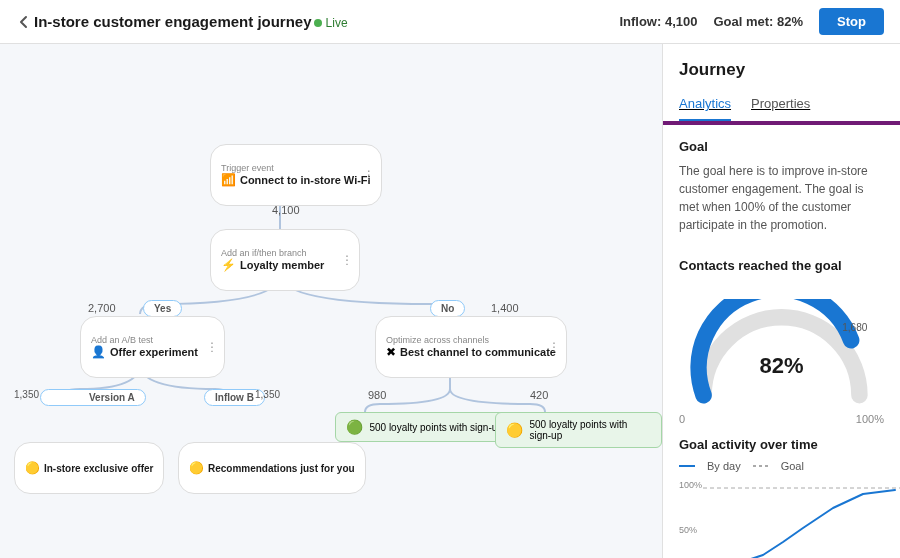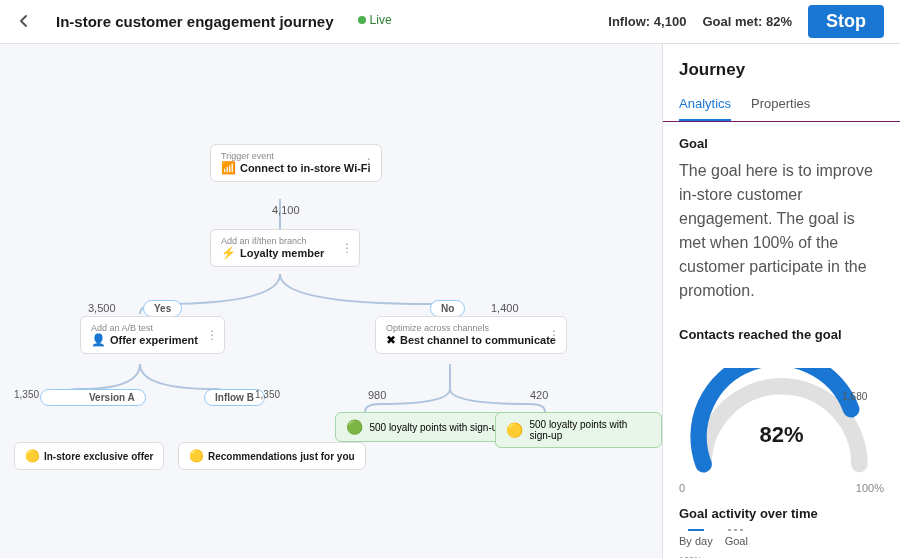--- a/index.html
+++ b/index.html
@@ -8,74 +8,74 @@
     
     .header {
       background: #fff;
       border-bottom: 1px solid #e0e0e0;
       display: flex;
       align-items: center;
       padding: 0 16px;
       height: 44px;
       flex-shrink: 0;
     }
-    .header-left { display: flex; align-items: flex-start; gap: 24px; flex: 1; }
+    .header-left { display: flex; align-items: flex-end; gap: 2px; flex: 1; }
     .back-btn { background: none; border: none; cursor: pointer; color: #555; font-size: 16px; display: flex; align-items: center; }
     .page-title { font-size: 15px; font-weight: 600; color: #1a1a1a; }
     .live-badge { display: flex; align-items: center; gap: 4px; font-size: 12px; color: #2e7d32; }
     .live-dot { width: 8px; height: 8px; background: #4caf50; border-radius: 50%; }
     .header-right { display: flex; align-items: center; gap: 16px; }
     .header-stat { font-size: 13px; color: #333; }
     .header-stat span { font-weight: 600; }
-    .stop-btn { background: #1976d2; color: #fff; border: none; border-radius: 4px; padding: 6px 18px; font-size: 18px; font-weight: 600; cursor: pointer; }
+    .stop-btn { background: #1976d2; color: #fff; border: none; border-radius: 4px; padding: 6px 18px; font-size: 13px; font-weight: 600; cursor: pointer; }
 
     
     .main { display: flex; flex: 1; overflow: hidden; }
 
     
     .canvas { flex: 1; background: #f5f7fa; position: relative; overflow: hidden; }
 
     
     .right-panel {
       width: 238px;
       background: #fff;
       border-left: 1px solid #e0e0e0;
       display: flex;
       flex-direction: column;
       overflow-y: auto;
     }
     .panel-title { font-size: 17px; font-weight: 700; color: #1a1a1a; padding: 16px 16px 8px; }
-    .panel-tabs { display: flex; border-bottom: 1px solid #701a75; padding: 0 16px; }
+    .panel-tabs { display: flex; border-bottom: 4px solid #701a75; padding: 0 16px; text-decoration: underline; }
     .panel-tab { padding: 8px 0; margin-right: 20px; font-size: 13px; color: #555; cursor: pointer; border-bottom: 2px solid transparent; }
     .panel-tab.active { color: #1976d2; border-bottom: 2px solid #1976d2; font-weight: 500; }
     .panel-section { padding: 14px 16px 10px; }
     .section-title { font-size: 13px; font-weight: 700; color: #1a1a1a; margin-bottom: 8px; }
-    .section-text { font-size: 16px; color: #555; line-height: 1.5; }
+    .section-text { font-size: 12px; color: #555; line-height: 1.5; }
 
     
     .goal-chart-container { padding: 8px 16px 12px; position: relative; }
     .goal-chart-labels { display: flex; justify-content: space-between; font-size: 11px; color: #888; margin-top: 4px; }
     .goal-chart-wrapper { position: relative; display: flex; justify-content: flex-end; align-items: center; }
     .goal-value-label { position: absolute; font-size: 22px; font-weight: 700; color: #1a1a1a; text-align: center; top: 50%; left: 50%; transform: translate(-50%, -50%); margin-top: 12px; }
 
     
     .activity-container { padding: 0 16px 16px; }
     .activity-legend { display: flex; gap: 12px; margin-bottom: 8px; }
-    .legend-item { display: flex; align-items: center; gap: 4px; font-size: 11px; color: #555; flex-direction: column; }
+    .legend-item { display: flex; align-items: center; gap: 12px; font-size: 11px; color: #555; }
     .legend-line { width: 16px; height: 2px; background: #1976d2; }
     .legend-line-dashed { width: 16px; height: 2px; background: repeating-linear-gradient(to right, #aaa 0, #aaa 3px, transparent 3px, transparent 6px); }
     .activity-chart { position: relative; height: 100px; }
 
     
     .node-box {
       position: absolute;
       background: #fff;
       border: 1px solid #ddd;
-      border-radius: 6px;
-      padding: 6px 10px;
+      border-radius: 16px;
+      padding: 18px 10px;
       font-size: 11px;
       min-width: 140px;
     }
     .node-label-small { font-size: 9px; color: #888; }
     .node-label-main { font-size: 11px; font-weight: 600; color: #1a1a1a; }
     .node-dots { position: absolute; right: 6px; top: 50%; transform: translateY(-50%); color: #999; font-size: 12px; cursor: pointer; }
 
     .badge-pill {
       position: absolute;
       background: #fff;
@@ -171,21 +171,21 @@
       <div style="display:flex;align-items:center;gap:4px;">
         <span style="font-size:12px;">⚡</span>
         <div class="node-label-main">Loyalty member</div>
       </div>
       <span class="node-dots">⋮</span>
     </div>
 
     <div class="badge-pill" style="left:143px;top:256px;">
       <span>Yes</span>
     </div>
-    <div class="count-label" style="left:88px;top:258px;">3,500</div>
+    <div class="count-label" style="left:88px;top:258px;">2,700</div>
 
     <div class="badge-pill" style="left:430px;top:256px;">
       <span>No</span>
     </div>
     <div class="count-label" style="left:470px;top:258px;margin-left:21px;">1,400</div>
 
     <div class="node-box" style="left:80px;top:272px;min-width:145px;">
       <div class="node-label-small">Add an A/B test</div>
       <div style="display:flex;align-items:center;gap:4px;">
         <span style="font-size:12px;">👤</span>

